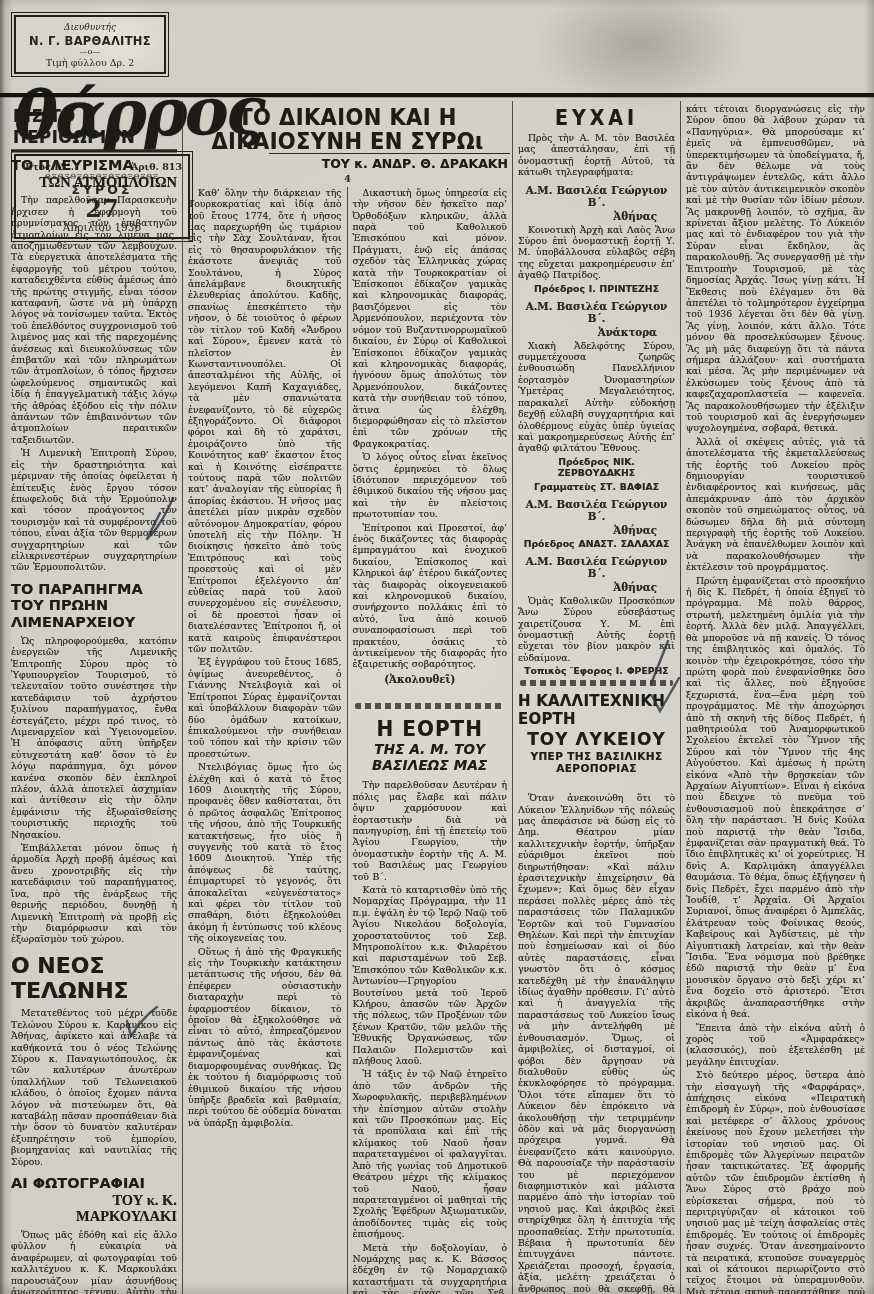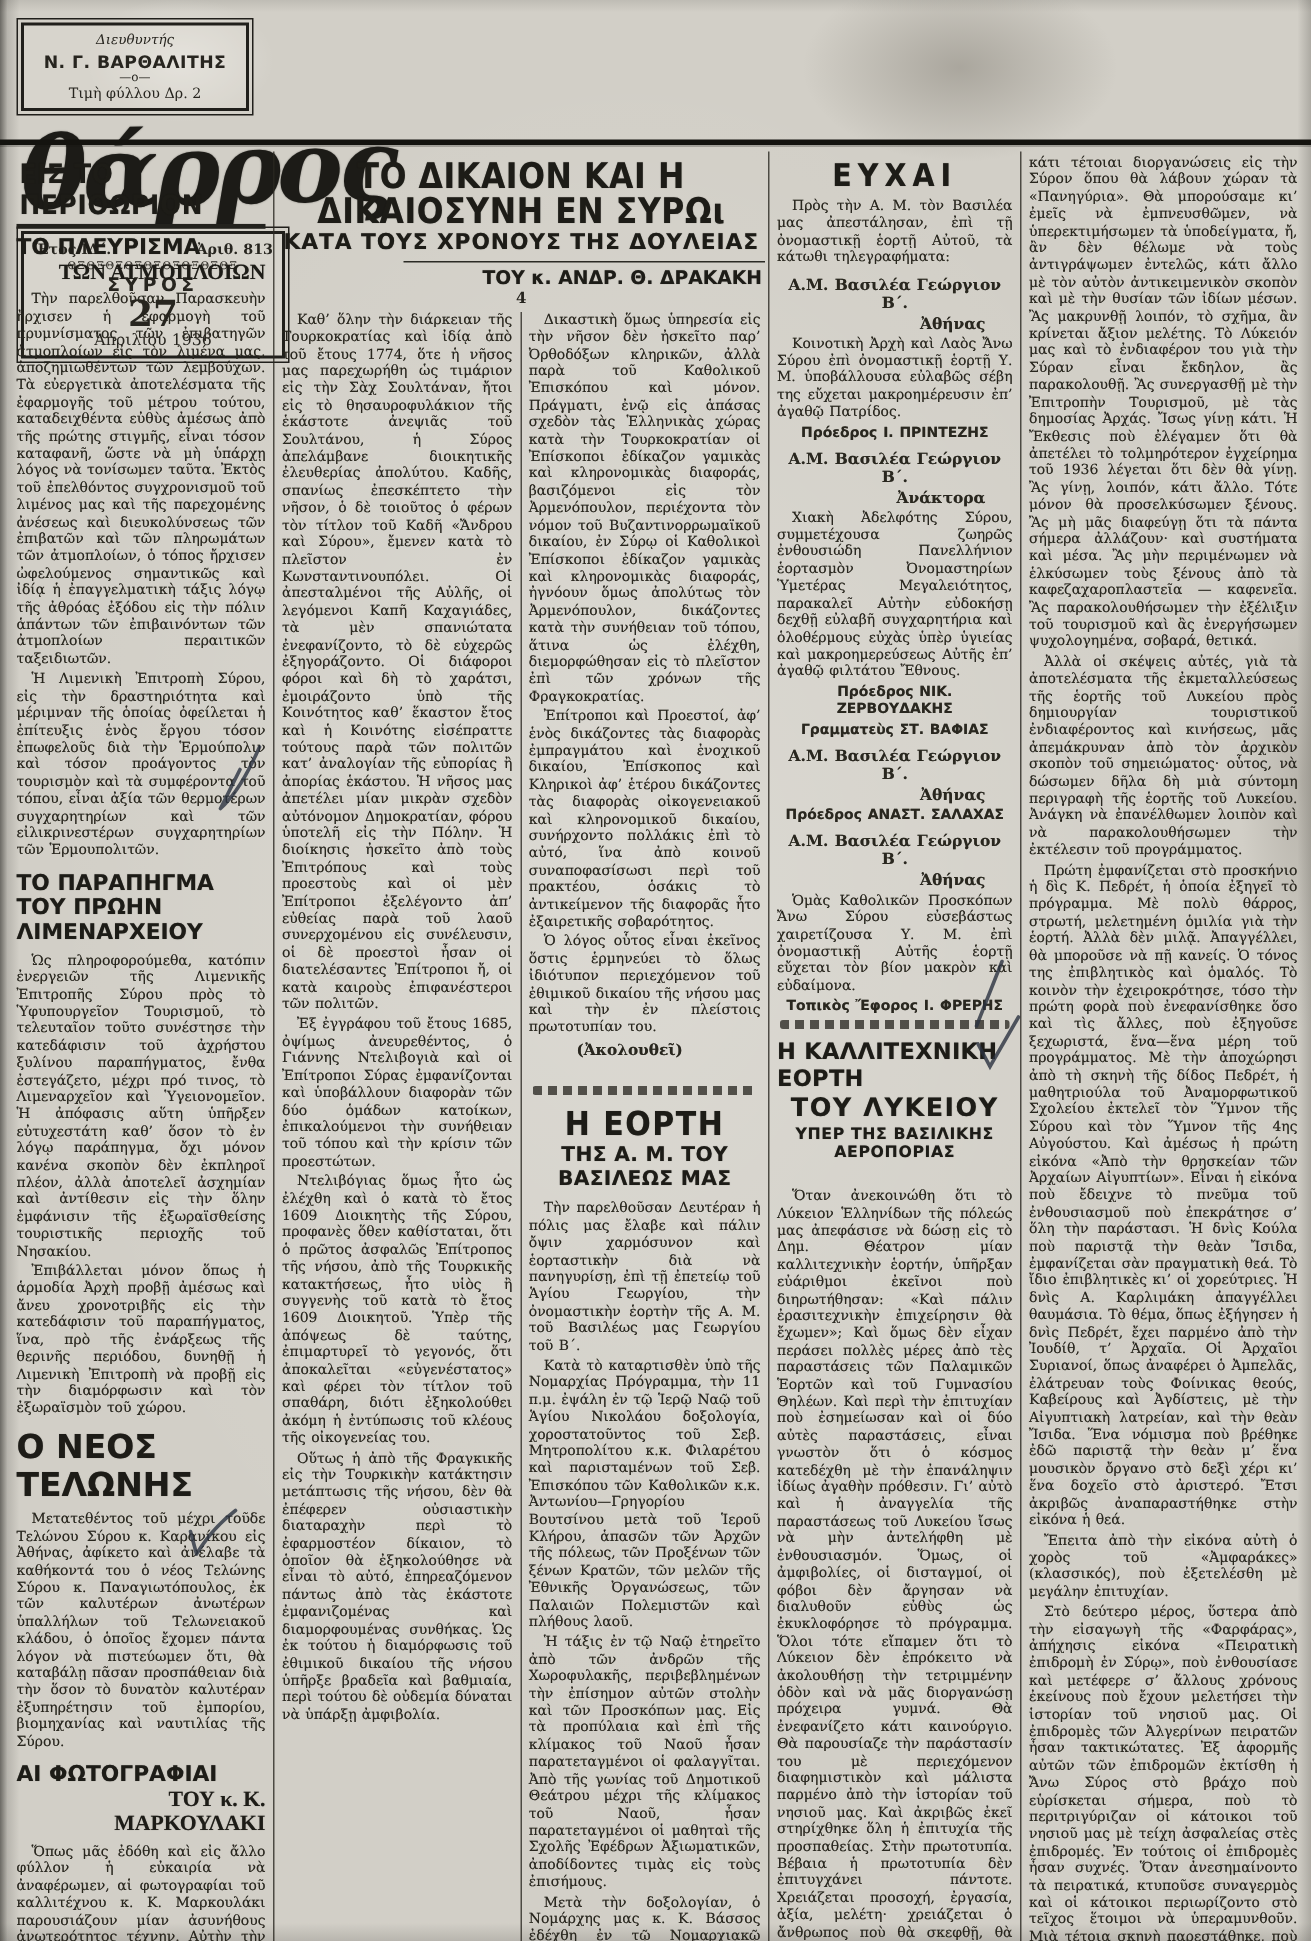--- a/index.html
+++ b/index.html
@@ -56,21 +56,21 @@
   .main-sub{font-size:14.5px;text-align:center;margin:5px 0 2px;letter-spacing:.6px;}
   .main-byline{border-top:1px solid #2b2a24;margin:4px 2px 0 86px;padding:2px 2px 0 0;text-align:right;font-size:12.5px;}
   .main-part{text-align:center;font-weight:bold;font-size:10px;margin:2px 0 3px;font-family:"DejaVu Serif",serif;}
   .subcols{display:flex;height:calc(100% - 112px);}
   .subcol{width:50%;padding:0 5px;overflow:hidden;box-sizing:border-box;}
   .subcol.first{border-right:1px solid rgba(42,40,34,.8);}
   .follow{text-align:center;padding-right:20px;font-weight:bold;font-size:10.2px;margin:4px 0 18px;text-indent:0;}
 
   .divider{height:6px;margin:4px 2px 6px;background:repeating-linear-gradient(90deg,#393731 0 6px,rgba(0,0,0,0) 6px 10px);opacity:.85;border-radius:2px;}
   .feast-t1{font-size:20px;text-align:center;margin:1px 0 2px;transform:scaleY(1.1);transform-origin:top center;letter-spacing:1px;}
-  .feast-t2{font-size:13.5px;text-align:center;margin:0 0 6px;letter-spacing:.2px;}
+  .feast-t2{font-size:13.5px;text-align:center;margin:0 0 6px;letter-spacing:.2px;font-style:italic;}
 
   .euxai-t{font-size:19px;text-align:center;letter-spacing:4px;margin:2px 0 5px;transform:scaleY(1.1);transform-origin:top center;}
   .tg-addr{font-weight:bold;font-size:10.3px;text-align:center;margin-top:6px;text-indent:0;line-height:12px;}
   .tg-place{font-weight:bold;font-size:10.3px;text-align:right;padding-right:18px;text-indent:0;line-height:12px;margin-bottom:2px;}
   .tg-sig{font-family:"DejaVu Sans",sans-serif;font-weight:bold;font-size:9.3px;text-align:center;margin:2px 0 3px;text-indent:0;line-height:11px;}
 
   .lyc-t1{font-size:15px;text-align:left;margin:1px 0 0;letter-spacing:.2px;}
   .lyc-t2{font-size:17px;text-align:center;margin:1px 0 1px;letter-spacing:1px;}
   .lyc-t3{font-size:10.5px;text-align:center;margin:0 0 18px;letter-spacing:.4px;}
 </style>
@@ -139,34 +139,33 @@
           <span class="tl">ΑΙ ΦΩΤΟΓΡΑΦΙΑΙ</span>
           <span class="tl right">ΤΟΥ κ. Κ. ΜΑΡΚΟΥΛΑΚΙ</span>
         </h3>
         <p>Ὅπως μᾶς ἐδόθη καὶ εἰς ἄλλο φύλλον ἡ εὐκαιρία νὰ ἀναφέρωμεν, αἱ φωτογραφίαι τοῦ καλλιτέχνου κ. Κ. Μαρκουλάκι παρουσιάζουν μίαν ἀσυνήθους ἀνωτερότητος τέχνην. Αὐτὴν τὴν ἐντύπωσιν σχηματίζει κανεὶς ὅταν ἐξετάσῃ προσεκτικὰ τὰ ἐκτιθέμενα ἔργα του καὶ ἄλλα ποὺ εὑρίσκονται εἰς τὸ ἀτελιέ του. Στὸ πρόσωπο τοῦ κ. Μαρκουλάκι βλέπομεν τὸν καλλιτέχνην, τὸν δημιουργόν, τὸν ἄνθρωπον ποὺ ἐγχαρίζει στὸ εἶδος τῆς τέχνης του καὶ ποὺ φανερώνει στὸ ραφινάτο καὶ ἐντελῶς συγχρονισμένο γοῦστο του, τὸ τάλαντο τοῦ φυσικοῦ ρετούς, ποὺ λὲς καὶ τὸ ἐκληρονόμησεν ἀπὸ τὸν ξελησμονημένον πατέρα του, τὸν καλλιτέχνην Γιῶργο Μαρκουλάκη.</p>
       </article>
     </section>
 
     <section class="col colmain">
       <article>
         <h1 class="main-title hs">ΤΟ ΔΙΚΑΙΟΝ ΚΑΙ Η ΔΙΚΑΙΟΣΥΝΗ ΕΝ ΣΥΡΩι</h1>
-        <h2 class="main-sub hs">ΚΑΤΑ ΤΟΥΣ ΧΡΟΝΟΥΣ ΤΗΣ ΔΟΥΛΕΙΑΣ</h2>
         <div class="main-byline hs">ΤΟΥ κ. ΑΝΔΡ. Θ. ΔΡΑΚΑΚΗ</div>
         <div class="main-part">4</div>
         <div class="subcols">
           <div class="subcol first">
             <p>Καθ’ ὅλην τὴν διάρκειαν τῆς Τουρκοκρατίας καὶ ἰδίᾳ ἀπὸ τοῦ ἔτους 1774, ὅτε ἡ νῆσος μας παρεχωρήθη ὡς τιμάριον εἰς τὴν Σὰχ Σουλτάναν, ἤτοι εἰς τὸ θησαυροφυλάκιον τῆς ἑκάστοτε ἀνεψιᾶς τοῦ Σουλτάνου, ἡ Σύρος ἀπελάμβανε διοικητικῆς ἐλευθερίας ἀπολύτου. Καδῆς, σπανίως ἐπεσκέπτετο τὴν νῆσον, ὁ δὲ τοιοῦτος ὁ φέρων τὸν τίτλον τοῦ Καδῆ «Ἄνδρου καὶ Σύρου», ἔμενεν κατὰ τὸ πλεῖστον ἐν Κωνσταντινουπόλει. Οἱ ἀπεσταλμένοι τῆς Αὐλῆς, οἱ λεγόμενοι Καπῆ Καχαγιάδες, τὰ μὲν σπανιώτατα ἐνεφανίζοντο, τὸ δὲ εὐχερῶς ἐξηγοράζοντο. Οἱ διάφοροι φόροι καὶ δὴ τὸ χαράτσι, ἐμοιράζοντο ὑπὸ τῆς Κοινότητος καθ’ ἕκαστον ἔτος καὶ ἡ Κοινότης εἰσέπραττε τούτους παρὰ τῶν πολιτῶν κατ’ ἀναλογίαν τῆς εὐπορίας ἢ ἀπορίας ἑκάστου. Ἡ νῆσος μας ἀπετέλει μίαν μικρὰν σχεδὸν αὐτόνομον Δημοκρατίαν, φόρου ὑποτελῆ εἰς τὴν Πόλην. Ἡ διοίκησις ἠσκεῖτο ἀπὸ τοὺς Ἐπιτρόπους καὶ τοὺς προεστοὺς καὶ οἱ μὲν Ἐπίτροποι ἐξελέγοντο ἀπ’ εὐθείας παρὰ τοῦ λαοῦ συνερχομένου εἰς συνέλευσιν, οἱ δὲ προεστοὶ ἦσαν οἱ διατελέσαντες Ἐπίτροποι ἤ, οἱ κατὰ καιροὺς ἐπιφανέστεροι τῶν πολιτῶν.</p>
             <p>Ἐξ ἐγγράφου τοῦ ἔτους 1685, ὀψίμως ἀνευρεθέντος, ὁ Γιάννης Ντελιβογιὰ καὶ οἱ Ἐπίτροποι Σύρας ἐμφανίζονται καὶ ὑποβάλλουν διαφορὰν τῶν δύο ὁμάδων κατοίκων, ἐπικαλούμενοι τὴν συνήθειαν τοῦ τόπου καὶ τὴν κρίσιν τῶν προεστώτων.</p>
             <p>Ντελιβόγιας ὅμως ἦτο ὡς ἐλέχθη καὶ ὁ κατὰ τὸ ἔτος 1609 Διοικητὴς τῆς Σύρου, προφανὲς ὅθεν καθίσταται, ὅτι ὁ πρῶτος ἀσφαλῶς Ἐπίτροπος τῆς νήσου, ἀπὸ τῆς Τουρκικῆς κατακτήσεως, ἦτο υἱὸς ἢ συγγενὴς τοῦ κατὰ τὸ ἔτος 1609 Διοικητοῦ. Ὑπὲρ τῆς ἀπόψεως δὲ ταύτης, ἐπιμαρτυρεῖ τὸ γεγονός, ὅτι ἀποκαλεῖται «εὐγενέστατος» καὶ φέρει τὸν τίτλον τοῦ σπαθάρη, διότι ἐξηκολούθει ἀκόμη ἡ ἐντύπωσις τοῦ κλέους τῆς οἰκογενείας του.</p>
             <p>Οὕτως ἡ ἀπὸ τῆς Φραγκικῆς εἰς τὴν Τουρκικὴν κατάκτησιν μετάπτωσις τῆς νήσου, δὲν θὰ ἐπέφερεν οὐσιαστικὴν διαταραχὴν περὶ τὸ ἐφαρμοστέον δίκαιον, τὸ ὁποῖον θὰ ἐξηκολούθησε νὰ εἶναι τὸ αὐτό, ἐπηρεαζόμενον πάντως ἀπὸ τὰς ἑκάστοτε ἐμφανιζομένας καὶ διαμορφουμένας συνθήκας. Ὡς ἐκ τούτου ἡ διαμόρφωσις τοῦ ἐθιμικοῦ δικαίου τῆς νήσου ὑπῆρξε βραδεῖα καὶ βαθμιαία, περὶ τούτου δὲ οὐδεμία δύναται νὰ ὑπάρξῃ ἀμφιβολία.</p>
           </div>
           <div class="subcol">
             <p>Δικαστικὴ ὅμως ὑπηρεσία εἰς τὴν νῆσον δὲν ἠσκεῖτο παρ’ Ὀρθοδόξων κληρικῶν, ἀλλὰ παρὰ τοῦ Καθολικοῦ Ἐπισκόπου καὶ μόνον. Πράγματι, ἐνῷ εἰς ἁπάσας σχεδὸν τὰς Ἑλληνικὰς χώρας κατὰ τὴν Τουρκοκρατίαν οἱ Ἐπίσκοποι ἐδίκαζον γαμικὰς καὶ κληρονομικὰς διαφοράς, βασιζόμενοι εἰς τὸν Ἀρμενόπουλον, περιέχοντα τὸν νόμον τοῦ Βυζαντινορρωμαϊκοῦ δικαίου, ἐν Σύρῳ οἱ Καθολικοὶ Ἐπίσκοποι ἐδίκαζον γαμικὰς καὶ κληρονομικὰς διαφοράς, ἠγνόουν ὅμως ἀπολύτως τὸν Ἀρμενόπουλον, δικάζοντες κατὰ τὴν συνήθειαν τοῦ τόπου, ἅτινα ὡς ἐλέχθη, διεμορφώθησαν εἰς τὸ πλεῖστον ἐπὶ τῶν χρόνων τῆς Φραγκοκρατίας.</p>
+            <p>Ὁ λόγος οὗτος εἶναι ἐκεῖνος ὅστις ἑρμηνεύει τὸ ὅλως ἰδιότυπον περιεχόμενον τοῦ ἐθιμικοῦ δικαίου τῆς νήσου μας καὶ τὴν ἐν πλείστοις πρωτοτυπίαν του.</p>
             <p>Ἐπίτροποι καὶ Προεστοί, ἀφ’ ἑνὸς δικάζοντες τὰς διαφορὰς ἐμπραγμάτου καὶ ἐνοχικοῦ δικαίου, Ἐπίσκοπος καὶ Κληρικοὶ ἀφ’ ἑτέρου δικάζοντες τὰς διαφορὰς οἰκογενειακοῦ καὶ κληρονομικοῦ δικαίου, συνήρχοντο πολλάκις ἐπὶ τὸ αὐτό, ἵνα ἀπὸ κοινοῦ συναποφασίσωσι περὶ τοῦ πρακτέου, ὁσάκις τὸ ἀντικείμενον τῆς διαφορᾶς ἦτο ἐξαιρετικῆς σοβαρότητος.</p>
-            <p>Ὁ λόγος οὗτος εἶναι ἐκεῖνος ὅστις ἑρμηνεύει τὸ ὅλως ἰδιότυπον περιεχόμενον τοῦ ἐθιμικοῦ δικαίου τῆς νήσου μας καὶ τὴν ἐν πλείστοις πρωτοτυπίαν του.</p>
             <p class="follow">(Ἀκολουθεῖ)</p>
             <div class="divider"></div>
             <article>
               <h2 class="feast-t1 hs">Η ΕΟΡΤΗ</h2>
               <h3 class="feast-t2 hs">ΤΗΣ Α. Μ. ΤΟΥ ΒΑΣΙΛΕΩΣ ΜΑΣ</h3>
               <p>Τὴν παρελθοῦσαν Δευτέραν ἡ πόλις μας ἔλαβε καὶ πάλιν ὄψιν χαρμόσυνον καὶ ἑορταστικὴν διὰ νὰ πανηγυρίσῃ, ἐπὶ τῇ ἐπετείῳ τοῦ Ἁγίου Γεωργίου, τὴν ὀνομαστικὴν ἑορτὴν τῆς Α. Μ. τοῦ Βασιλέως μας Γεωργίου τοῦ Β΄.</p>
               <p>Κατὰ τὸ καταρτισθὲν ὑπὸ τῆς Νομαρχίας Πρόγραμμα, τὴν 11 π.μ. ἐψάλη ἐν τῷ Ἱερῷ Ναῷ τοῦ Ἁγίου Νικολάου δοξολογία, χοροστατοῦντος τοῦ Σεβ. Μητροπολίτου κ.κ. Φιλαρέτου καὶ παρισταμένων τοῦ Σεβ. Ἐπισκόπου τῶν Καθολικῶν κ.κ. Ἀντωνίου—Γρηγορίου Βουτσίνου μετὰ τοῦ Ἱεροῦ Κλήρου, ἁπασῶν τῶν Ἀρχῶν τῆς πόλεως, τῶν Προξένων τῶν ξένων Κρατῶν, τῶν μελῶν τῆς Ἐθνικῆς Ὀργανώσεως, τῶν Παλαιῶν Πολεμιστῶν καὶ πλήθους λαοῦ.</p>
               <p>Ἡ τάξις ἐν τῷ Ναῷ ἐτηρεῖτο ἀπὸ τῶν ἀνδρῶν τῆς Χωροφυλακῆς, περιβεβλημένων τὴν ἐπίσημον αὐτῶν στολὴν καὶ τῶν Προσκόπων μας. Εἰς τὰ προπύλαια καὶ ἐπὶ τῆς κλίμακος τοῦ Ναοῦ ἦσαν παρατεταγμένοι οἱ φαλαγγῖται. Ἀπὸ τῆς γωνίας τοῦ Δημοτικοῦ Θεάτρου μέχρι τῆς κλίμακος τοῦ Ναοῦ, ἦσαν παρατεταγμένοι οἱ μαθηταὶ τῆς Σχολῆς Ἐφέδρων Ἀξιωματικῶν, ἀποδίδοντες τιμὰς εἰς τοὺς ἐπισήμους.</p>
               <p>Μετὰ τὴν δοξολογίαν, ὁ Νομάρχης μας κ. Κ. Βάσσος ἐδέχθη ἐν τῷ Νομαρχιακῷ καταστήματι τὰ συγχαρητήρια καὶ τὰς εὐχὰς τῶν Σεβ. Ἐπισκόπων, τοῦ Ὀρθοδόξου καὶ Καθολικοῦ Κλήρου, τῶν Ἀρχῶν καὶ τοῦ λαοῦ.</p>
 

